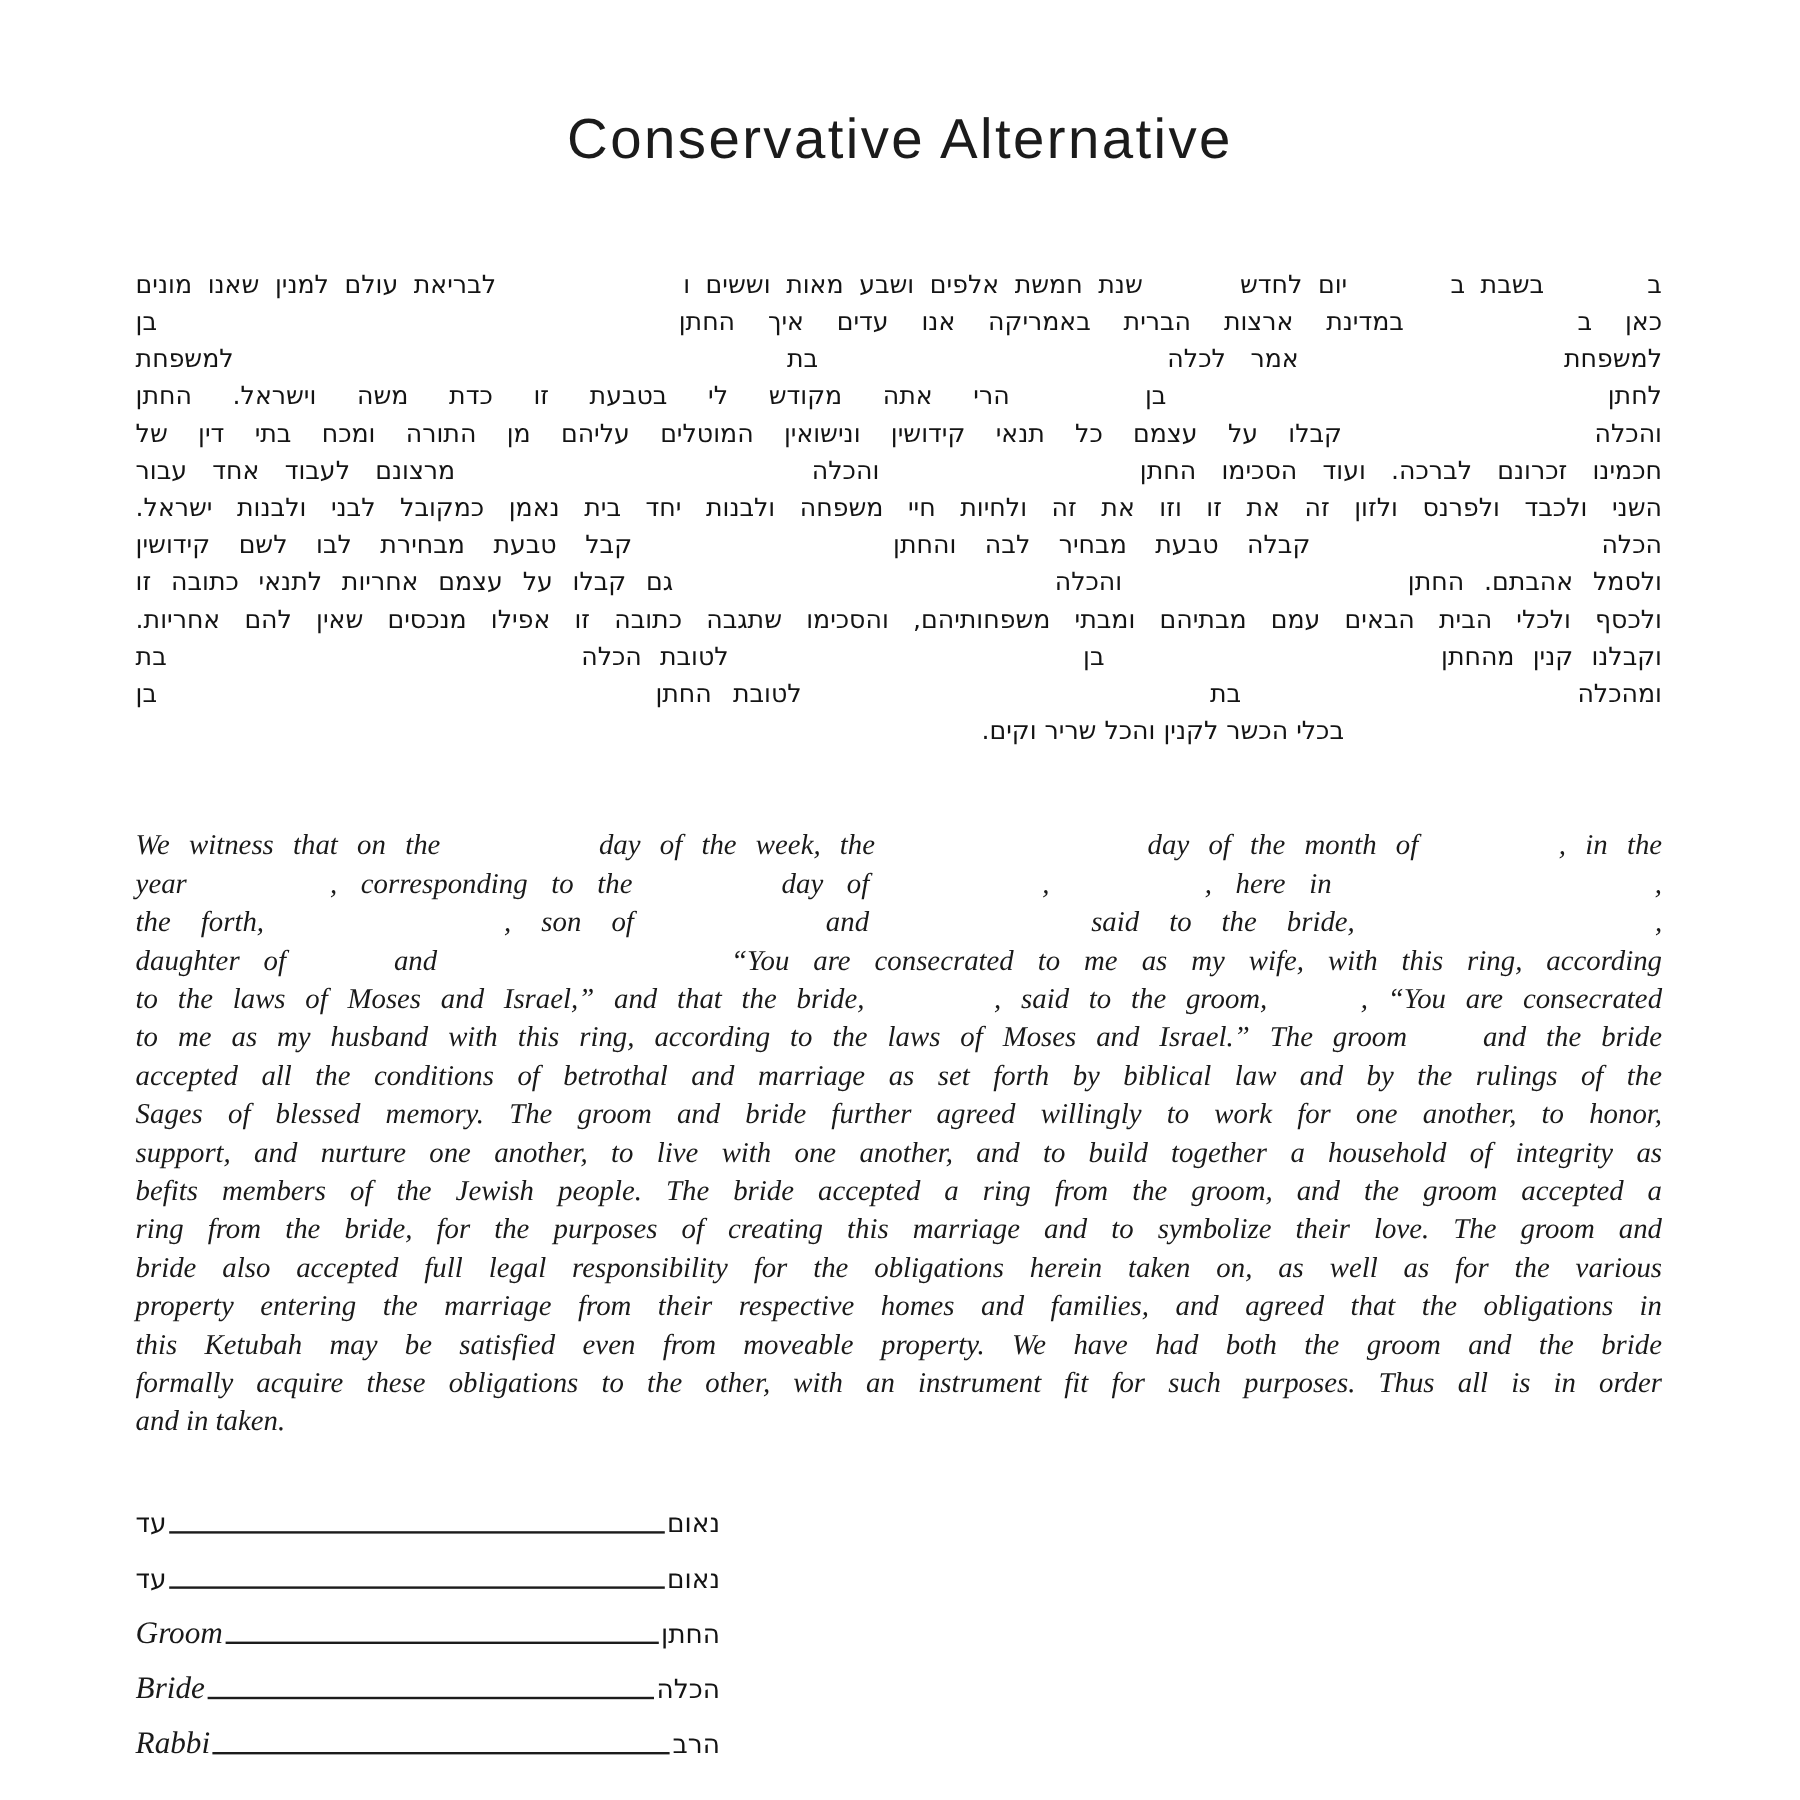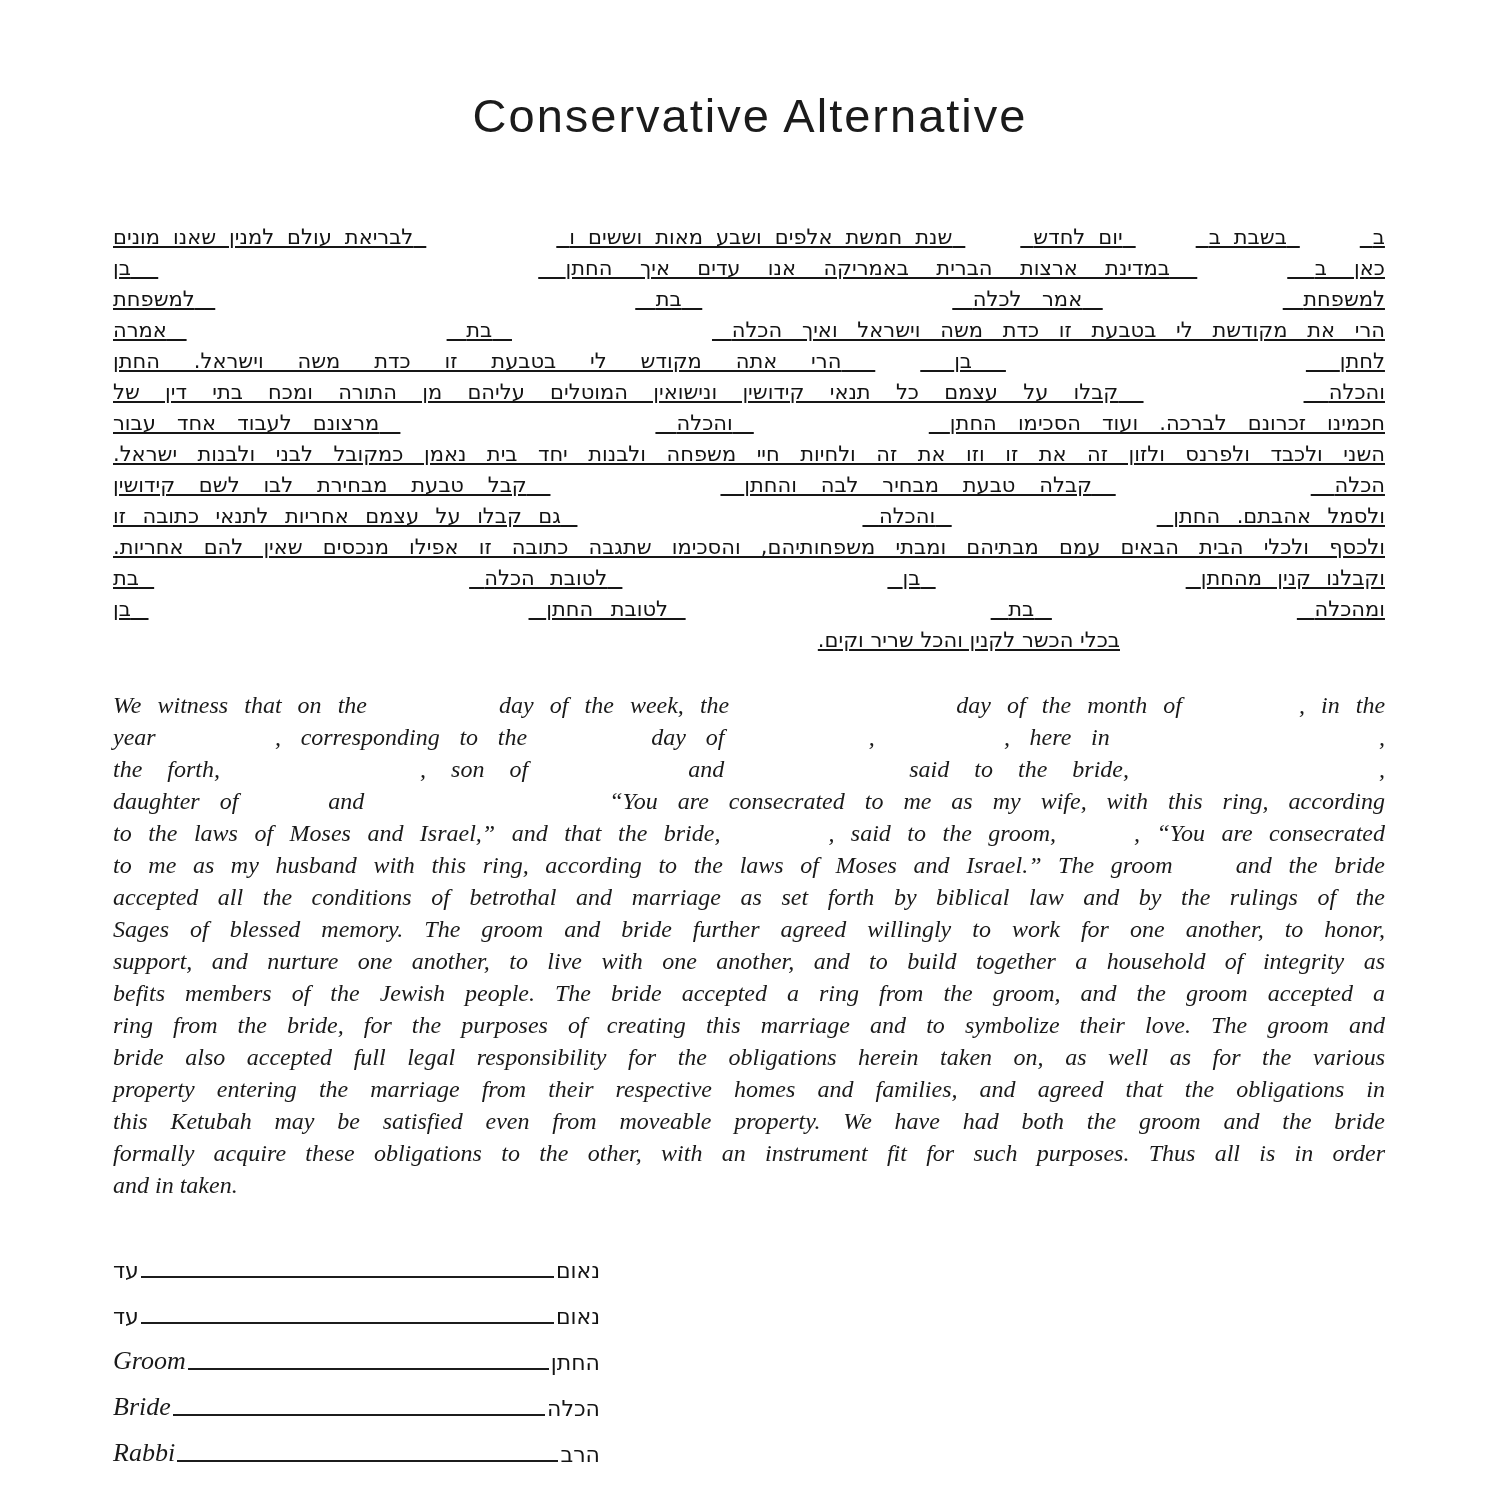--- a/index.html
+++ b/index.html
@@ -1,20 +1,20 @@
 <!DOCTYPE html>
 <html><head>
 <meta charset="utf-8">
 <style>
   html,body{margin:0;padding:0;background:#ffffff;}
   .page{position:relative;width:1500px;height:1500px;background:#ffffff;color:#161616;overflow:hidden;}
   .title{position:absolute;top:88px;left:0;width:100%;text-align:center;
          font-family:"Liberation Sans",sans-serif;font-weight:300;font-size:47px;
          letter-spacing:2px;color:#1b1b1b;margin:0;}
-  .hebrew-block{position:absolute;top:222px;left:113px;width:1272px;text-decoration:underline;}
+  .hebrew-block{position:absolute;top:222px;left:113px;width:1272px;}
   .h-line{direction:rtl;unicode-bidi:embed;text-align:justify;text-align-last:justify;
           font-family:"DejaVu Sans",sans-serif;font-size:21px;line-height:31px;color:#141414;}
   .english-block{position:absolute;top:689px;left:113px;width:1272px;}
   .e-line{text-align:justify;text-align-last:justify;
           font-family:"Liberation Serif","DejaVu Serif",serif;font-style:italic;
           font-size:24px;line-height:32px;color:#1a1a1a;}
   .align-left{text-align:left;text-align-last:left;}
   .align-right{text-align-last:right;}
   .gap{display:inline-block;height:1px;}
   .signatures{position:absolute;top:1250px;left:113px;width:487px;}
@@ -26,21 +26,20 @@
 </style>
 </head>
 <body>
 
 <div class="page">
   <h1 class="title">Conservative Alternative</h1>
   <div class="hebrew-block" id="hebrew-block">
       <div class="h-line"><span>ב</span> <span class="gap" style="width: 60px;"></span> <span>בשבת ב</span> <span class="gap" style="width: 60px;"></span> <span>יום לחדש</span> <span class="gap" style="width: 55px;"></span> <span>שנת חמשת אלפים ושבע מאות וששים ו</span> <span class="gap" style="width: 130px;"></span> <span>לבריאת עולם למנין שאנו מונים</span></div>
       <div class="h-line"><span>כאן ב</span> <span class="gap" style="width: 90px;"></span> <span>במדינת ארצות הברית באמריקה אנו עדים איך החתן</span> <span class="gap" style="width: 380px;"></span> <span>בן</span></div>
       <div class="h-line"><span>למשפחת</span> <span class="gap" style="width: 180px;"></span> <span>אמר לכלה</span> <span class="gap" style="width: 250px;"></span> <span>בת</span> <span class="gap" style="width: 420px;"></span> <span>למשפחת</span></div>
-      <div class="h-line"><span>הרי את מקודשת לי בטבעת זו כדת משה וישראל ואיך הכלה</span> <span class="gap" style="width: 200px;"></span> <span>בת</span> <span class="gap" style="width: 260px;"></span> <span>אמרה</span></div>
       <div class="h-line"><span>לחתן</span> <span class="gap" style="width: 300px;"></span> <span>בן</span> <span class="gap" style="width: 45px;"></span> <span>הרי אתה מקודש לי בטבעת זו כדת משה וישראל.  החתן</span></div>
       <div class="h-line"><span>והכלה</span> <span class="gap" style="width: 160px;"></span> <span>קבלו על עצמם כל תנאי קידושין ונישואין המוטלים עליהם מן התורה ומכח בתי דין של</span></div>
       <div class="h-line"><span>חכמינו זכרונם לברכה.  ועוד הסכימו החתן</span> <span class="gap" style="width: 175px;"></span> <span>והכלה</span> <span class="gap" style="width: 255px;"></span> <span>מרצונם לעבוד אחד עבור</span></div>
       <div class="h-line"><span>השני ולכבד ולפרנס ולזון זה את זו וזו את זה ולחיות חיי משפחה ולבנות יחד בית נאמן כמקובל לבני ולבנות ישראל.</span></div>
       <div class="h-line"><span>הכלה</span> <span class="gap" style="width: 195px;"></span> <span>קבלה טבעת מבחיר לבה והחתן</span> <span class="gap" style="width: 170px;"></span> <span>קבל טבעת מבחירת לבו לשם קידושין</span></div>
       <div class="h-line"><span>ולסמל אהבתם.  החתן</span> <span class="gap" style="width: 205px;"></span> <span>והכלה</span> <span class="gap" style="width: 285px;"></span> <span>גם קבלו על עצמם אחריות לתנאי כתובה זו</span></div>
       <div class="h-line"><span>ולכסף ולכלי הבית הבאים עמם מבתיהם ומבתי משפחותיהם, והסכימו שתגבה כתובה זו אפילו מנכסים שאין להם אחריות.</span></div>
       <div class="h-line"><span>וקבלנו קנין מהחתן</span> <span class="gap" style="width: 250px;"></span> <span>בן</span> <span class="gap" style="width: 265px;"></span> <span>לטובת הכלה</span> <span class="gap" style="width: 315px;"></span> <span>בת</span></div>
       <div class="h-line"><span>ומהכלה</span> <span class="gap" style="width: 245px;"></span> <span>בת</span> <span class="gap" style="width: 305px;"></span> <span>לטובת החתן</span> <span class="gap" style="width: 380px;"></span> <span>בן</span></div>
       <div class="h-line align-right" style="padding-right: 265px;"><span>בכלי הכשר לקנין והכל שריר וקים.</span></div>

